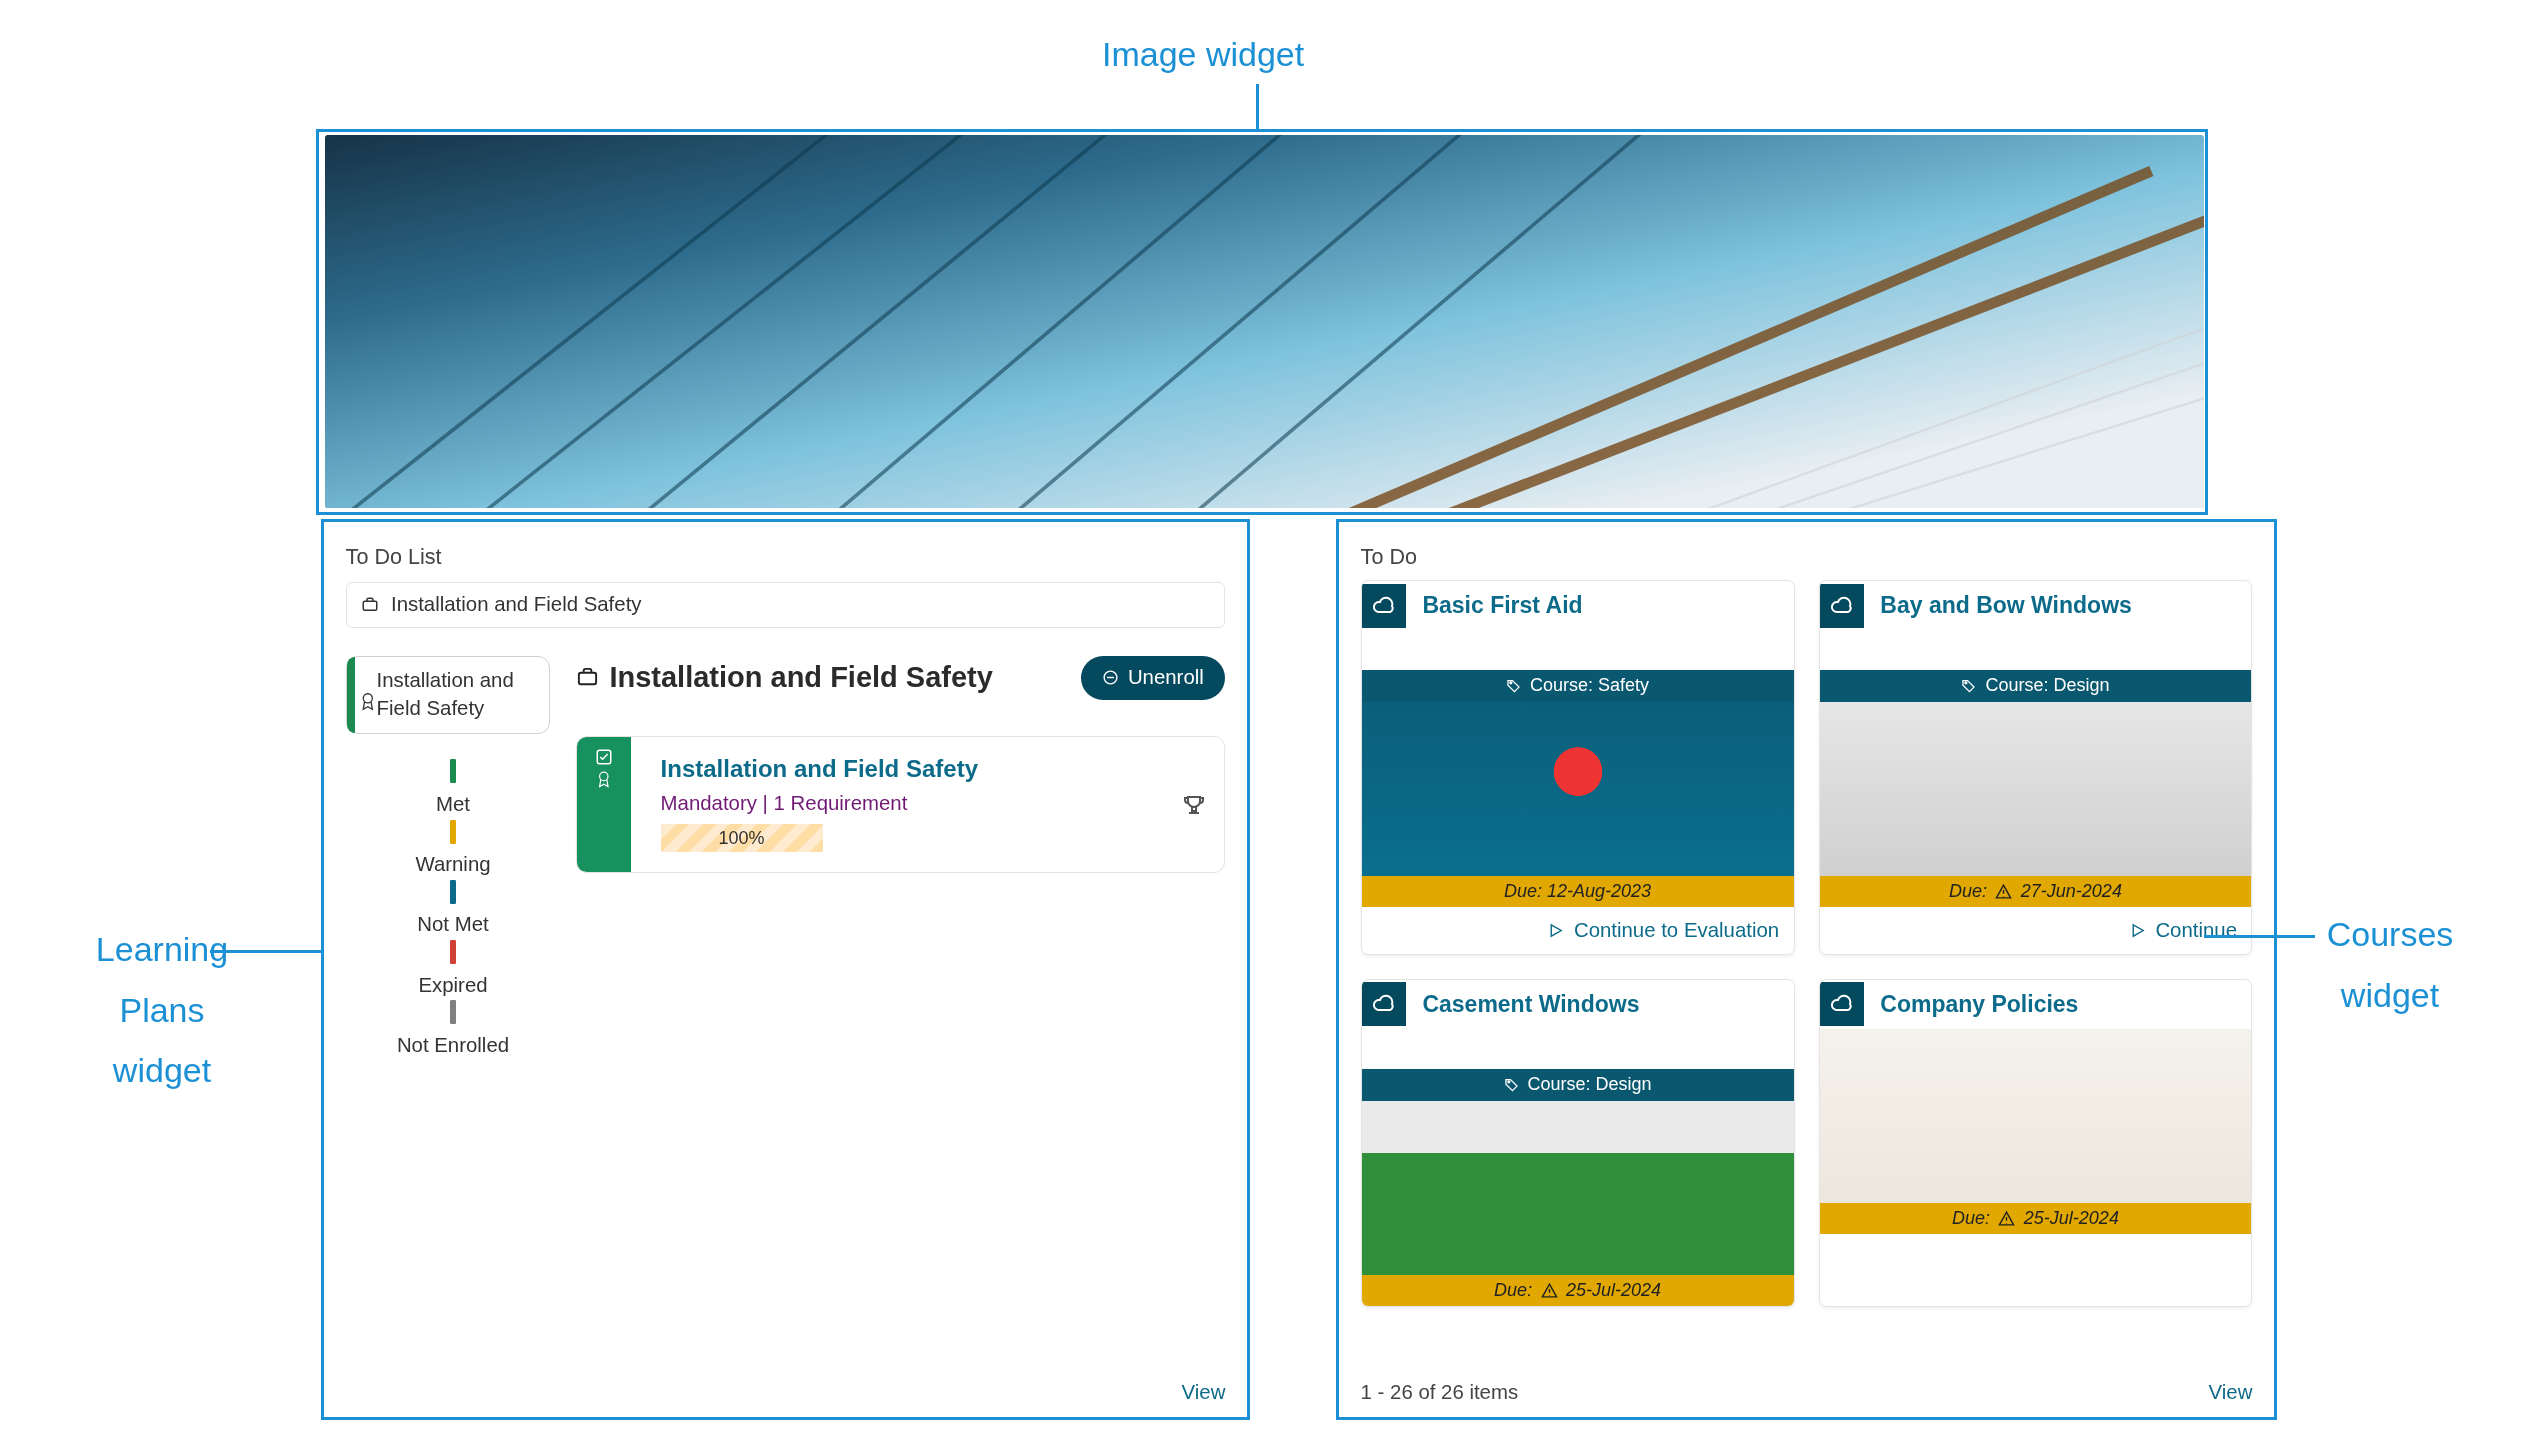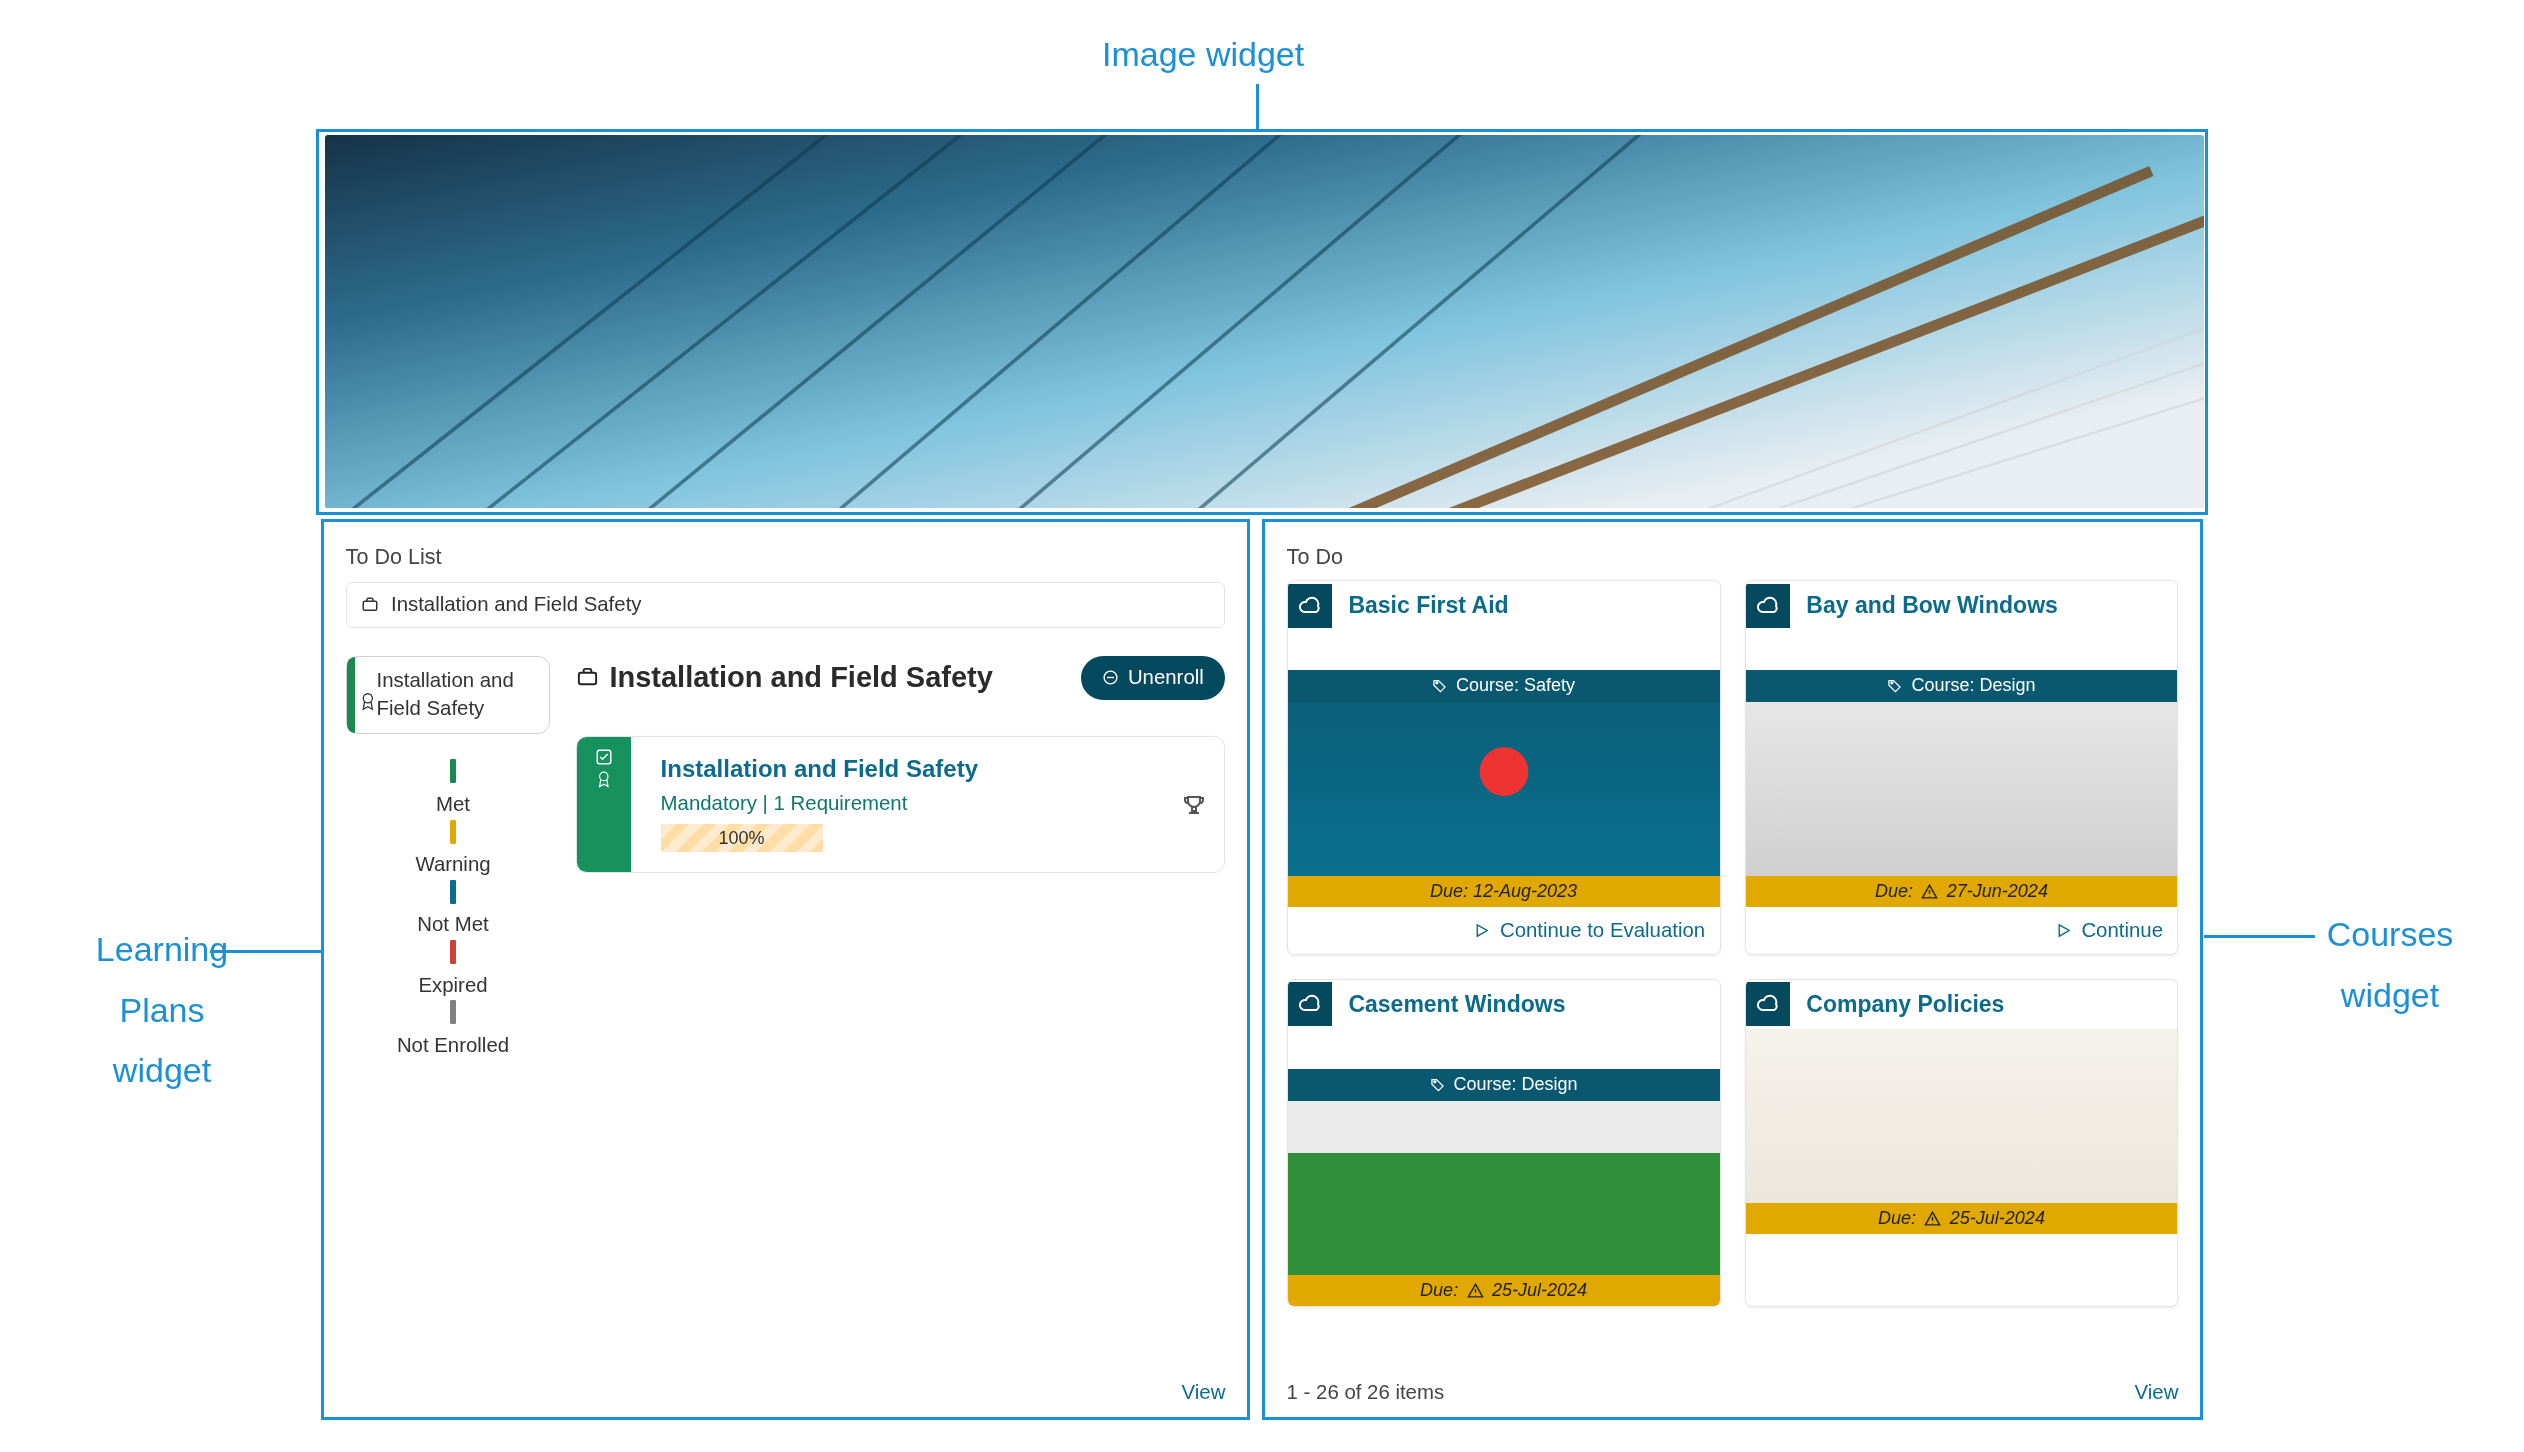--- a/index.html
+++ b/index.html
@@ -19,21 +19,21 @@
 .annot-conn{position:absolute;background:var(--annot);}
 .outline{position:absolute;border:3px solid var(--annot);pointer-events:none;}
 
 
 #banner{position:absolute;left:325px;top:135px;width:1879px;height:373px;background:linear-gradient(135deg,#1b3b52 0%,#2b5873 12%,#5aa0bf 30%,#9ad1e4 50%,#5aa0bf 68%,#e7e8ea 85%,#bcc0c5 100%);border-radius:3.6px;overflow:hidden;}
 #banner svg{width:100%;height:100%;display:block;}
 
 
 .panel{position:absolute;border:3px solid var(--annot);background:var(--panel);}
 #panel-lp{left:321px;top:519px;width:929px;height:901px;}
-#panel-c {left:1262px;top:519px;width:941px;height:901px;}
+#panel-c {left:1336px;top:519px;width:941px;height:901px;}
 
 .panel-inner{padding:21.6px 21.6px 12px 21.6px;height:100%;position:relative;}
 .section-title{font-size:21.6px;color:#444;}
 
 
 #lp-tree{margin-top:12px;border:0.6px solid var(--light-border);border-radius:6px;padding:10.8px 14.4px;display:flex;align-items:center;gap:12px;}
 #lp-tree .bicon{width:18px;height:18px;}
 #lp-cols{display:flex;gap:26px;margin-top:27.5px;}
 #lp-side{width:204px;flex:0 0 204px;}
 .plan-chip{border:0.6px solid #d0d0d0;border-radius:12px;padding:10.8px 13px 10.8px 30px;position:relative;background:#fff;font-size:20.4px;color:#333;line-height:1.35;}
@@ -45,21 +45,21 @@
 
 
 #lp-main{flex:1;}
 #lp-head{display:flex;align-items:center;justify-content:space-between;gap:12px;}
 #lp-h-title{display:flex;align-items:center;gap:10.8px;font-size:29px;font-weight:700;color:#2b2b2b;}
 .unenroll-btn{display:flex;align-items:center;gap:8.4px;background:var(--teal-deep);color:#fff;border:none;border-radius:598px;padding:10.8px 21.6px;font-size:20.4px;cursor:pointer;}
 .lp-req{margin-top:36px;display:flex;align-items:stretch;border:0.6px solid var(--light-border);border-radius:10.8px;overflow:hidden;box-shadow:0 0 0 0.6px rgba(0,0,0,.02);}
 .lp-req .tag{width:54px;background:#17915d;display:flex;flex-direction:column;align-items:center;justify-content:flex-start;padding-top:10.8px;gap:4.8px;}
 .lp-req .body{flex:1;padding:18px 21.6px 20.4px 30px;}
 .lp-req .title{color:var(--link);font-size:24px;font-weight:700;}
-.lp-req .meta{color:#0f766e;font-size:20.4px;margin-top:8.4px;}
+.lp-req .meta{color:#701a75;font-size:20.4px;margin-top:8.4px;}
 .lp-req .pbar{margin-top:9.6px;width:162px;height:27.5px;background:#f9a8d4;border-radius:2.4px;position:relative;overflow:hidden;}
 .lp-req .pbar::before{content:"";position:absolute;inset:0;background:repeating-linear-gradient(-45deg,#ffe4a0 0 9.6px,#fff2cf 9.6px 19px);opacity:.9;}
 .lp-req .pbar span{position:absolute;left:50%;top:50%;transform:translate(-50%,-50%);font-size:18px;color:#333;}
 .trophy{color:#555;}
 
 
 .panel-footer{position:absolute;left:21.6px;right:21.6px;bottom:13px;display:flex;align-items:center;justify-content:space-between;font-size:20.4px;}
 .panel-footer .view{color:var(--link);font-weight:400;cursor:pointer;}
 
 

